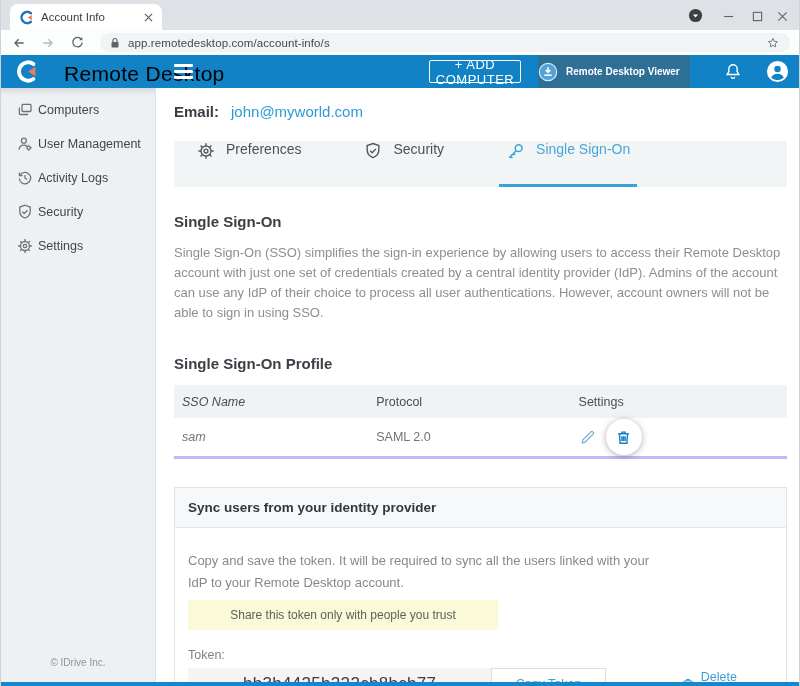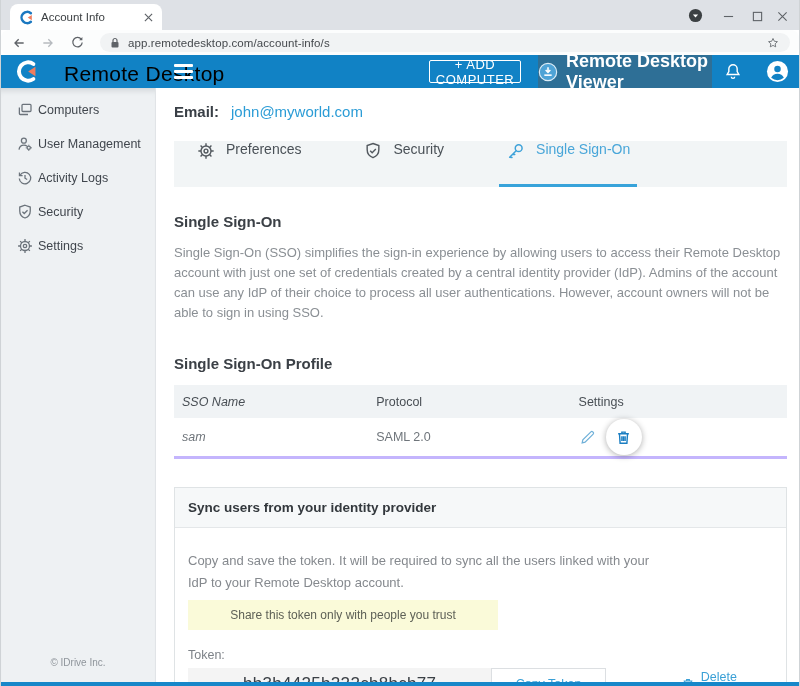--- a/index.html
+++ b/index.html
@@ -20,21 +20,21 @@
   .urlbar { flex:1; height:19px; background:#f1f3f4; border-radius:10px; display:flex; align-items:center; padding:0 10px; gap:8px; margin-left:3px; }
   .url-text { font-size:11.5px; color:#45494d; flex:1; letter-spacing:.1px; }
 
   
   .appheader { position:absolute; top:55px; left:0; right:0; height:33px; background:#1182c5; }
   .logo { position:absolute; left:13px; top:4px; }
   .brand { position:absolute; left:63px; top:7px; color:#000000; font-size:21px; letter-spacing:.3px; }
   .hamburger { position:absolute; left:173px; top:9px; display:flex; flex-direction:column; gap:3px; }
   .hamburger span { width:19px; height:3px; background:#fff; border-radius:1px; }
   .add-computer { position:absolute; left:428px; top:5px; width:92px; height:23px; border:1px solid #fff; border-radius:2px; background:transparent; color:#fff; font-size:13px; letter-spacing:.5px; display:flex; align-items:center; justify-content:center; font-family:inherit; }
-  .viewer-seg { position:absolute; left:537px; top:0; width:174px; height:33px; background:#2e6f96; display:flex; align-items:center; justify-content:flex-start; gap:8px; color:#fff; font-size:18px; font-weight:bold; }
+  .viewer-seg { position:absolute; left:537px; top:0; width:152px; height:33px; background:#2e6f96; display:flex; align-items:center; justify-content:flex-start; gap:8px; color:#fff; font-size:10px; font-weight:bold; }
   .bell-btn { position:absolute; left:722px; top:6px; }
   .avatar-btn { position:absolute; left:765px; top:5px; }
 
   
   .sidebar { position:absolute; top:88px; left:0; width:155px; bottom:4px; background:#eef1f3; border-right:1px solid #e1e4e7; padding-top:5px; box-shadow:inset 0 7px 6px -5px rgba(60,70,80,.18); }
   .side-item { display:flex; align-items:center; gap:4px; height:34px; padding-left:15px; color:#40464d; font-size:12.5px; cursor:pointer; }
   .side-item svg { color:#6b737b; flex:none; }
   .side-footer { position:absolute; bottom:14px; left:0; width:100%; text-align:center; font-size:10px; color:#8f959b; }
 
   

